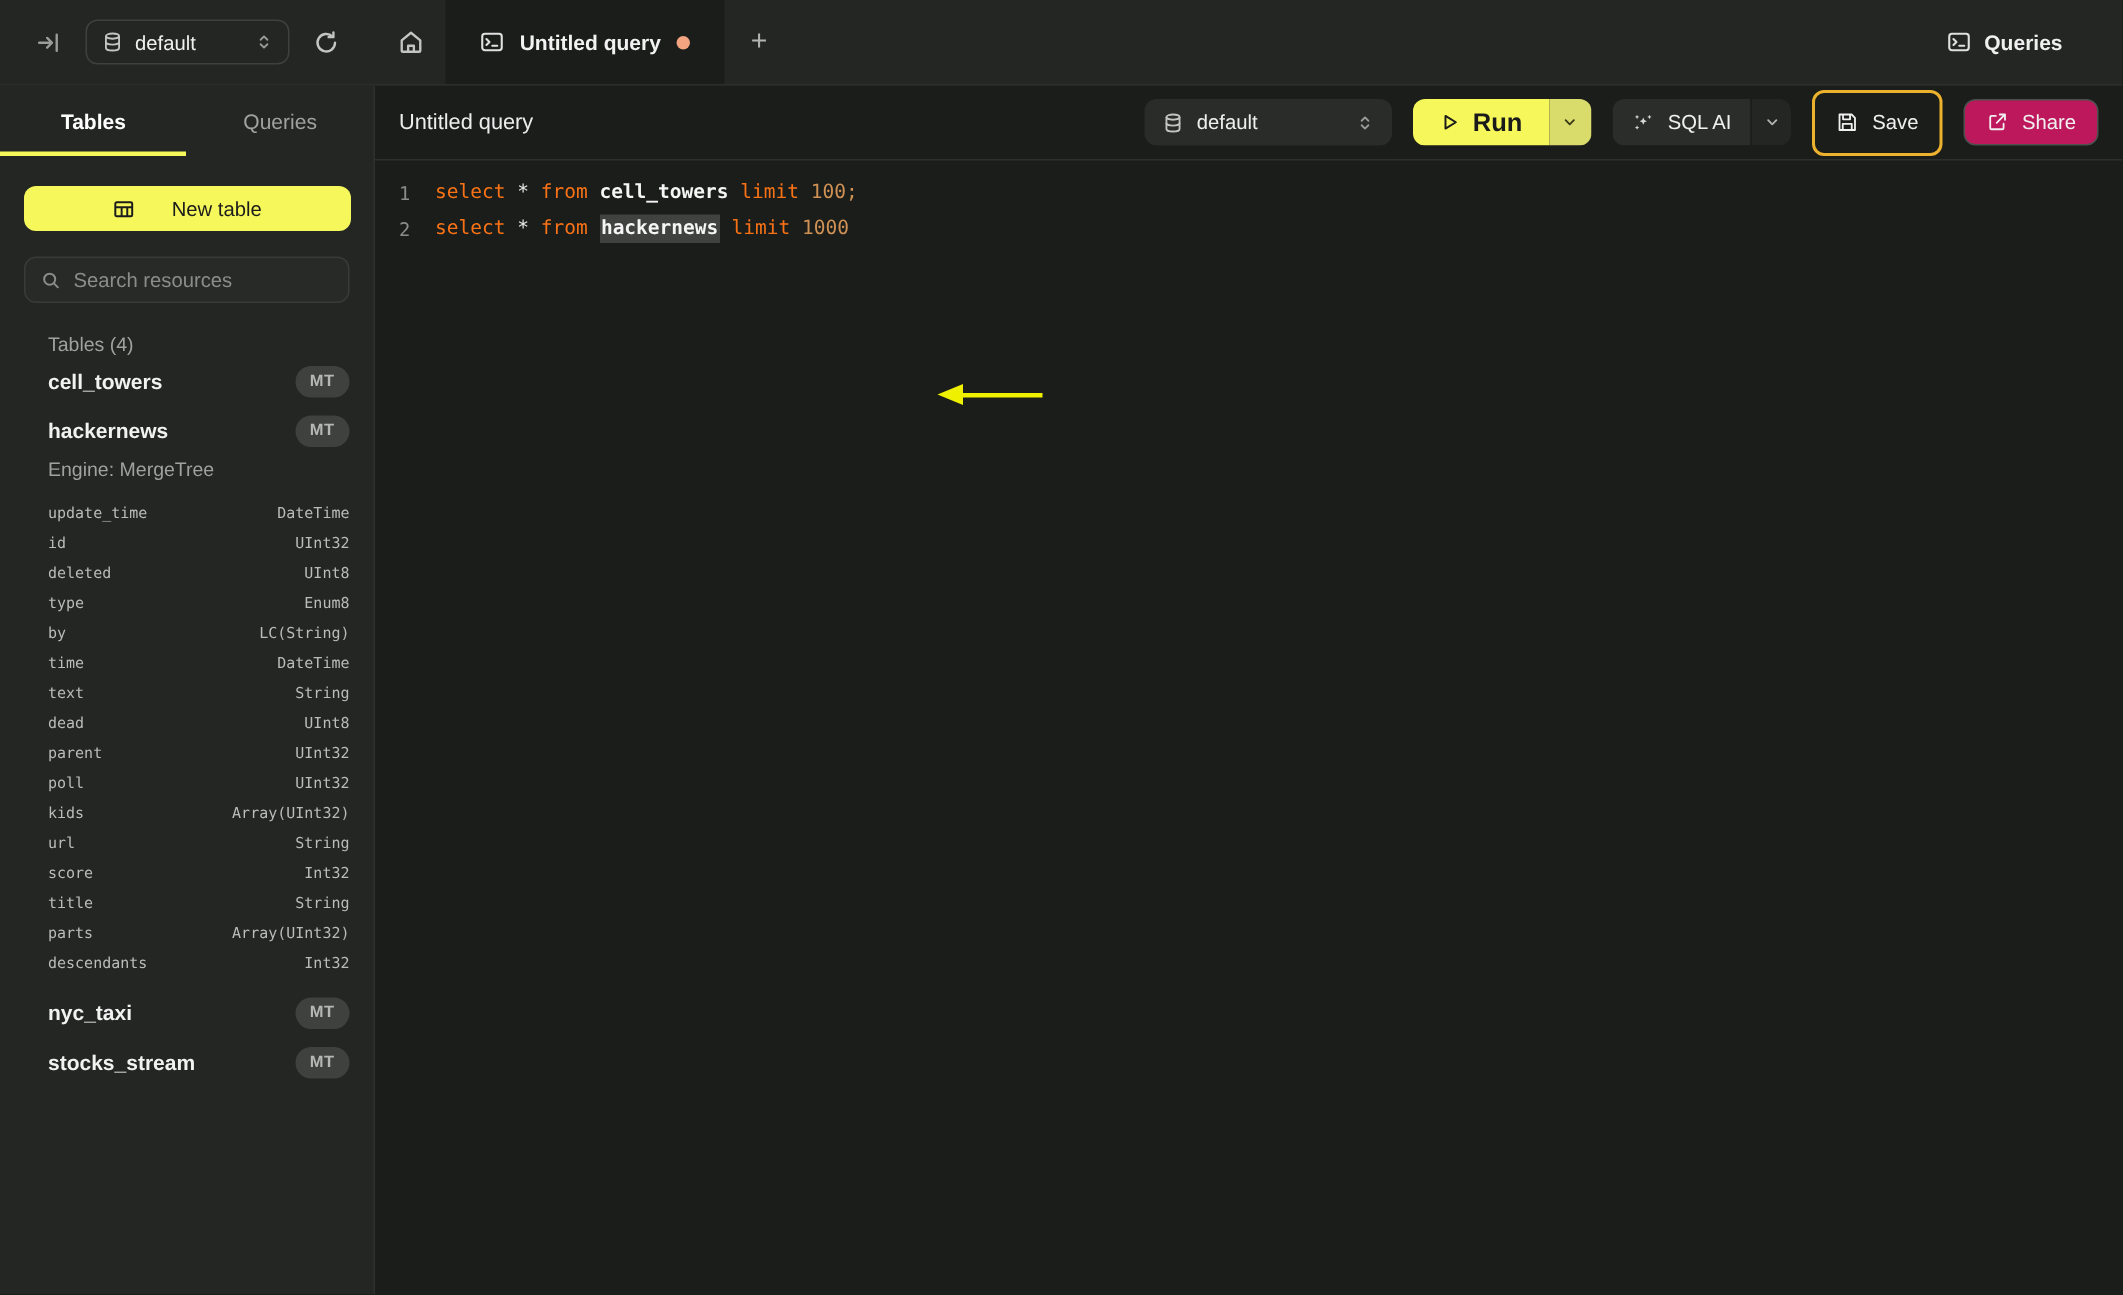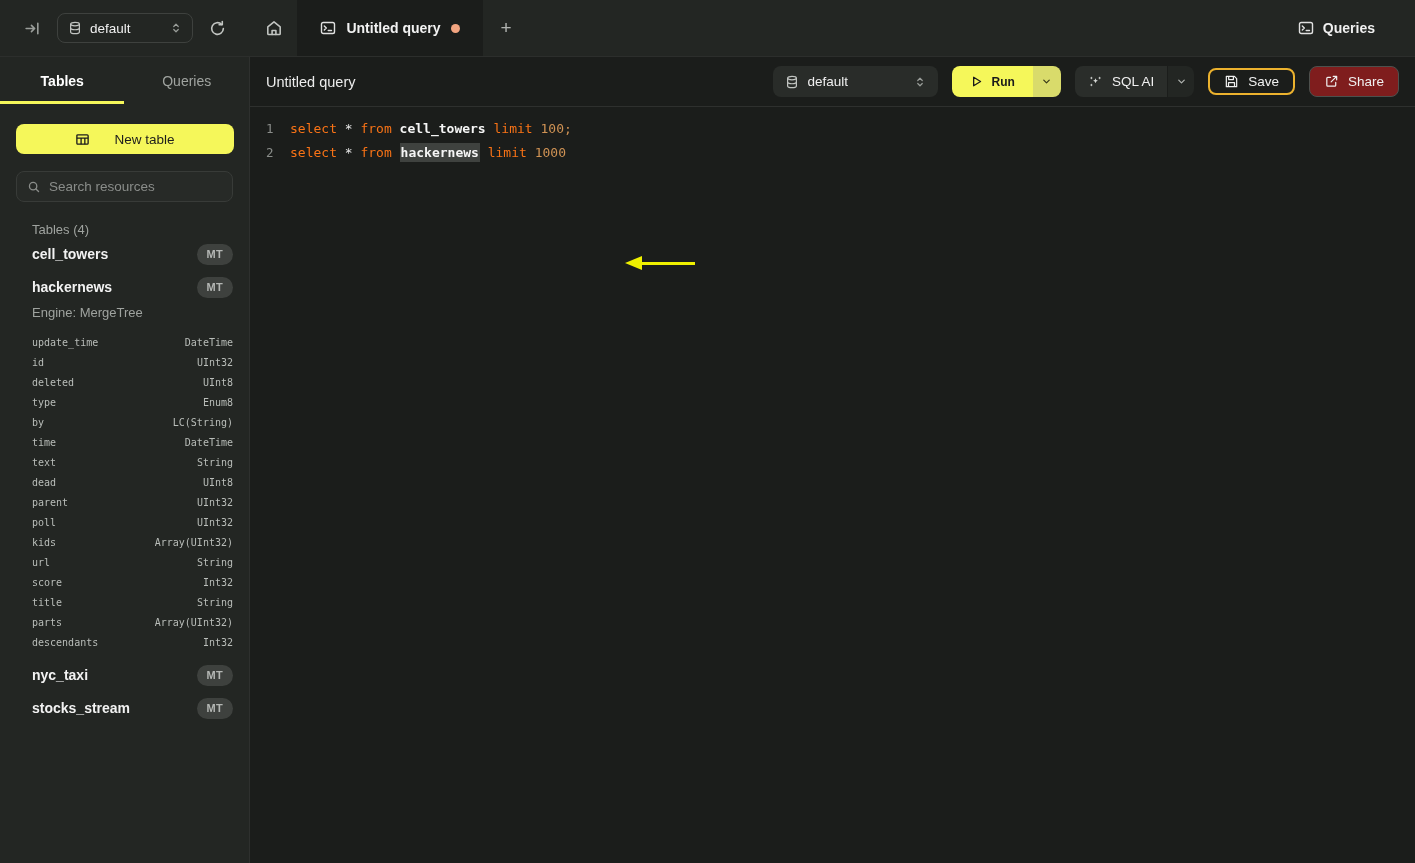--- a/index.html
+++ b/index.html
@@ -113,36 +113,36 @@
   .doc-title { font-size:14.5px; color:#ececec; }
   .toolbar-controls { margin-left:auto; display:flex; align-items:center; gap:14px; }
   .tb-db-select {
     height:31px; width:165px; background:#292c29; border-radius:8px;
     display:flex; align-items:center; padding:0 12px; gap:9px; cursor:pointer;
   }
   .tb-db-select .label { font-size:13.5px; color:#f0f0f0; flex:1; }
   .run-btn { height:31px; border-radius:8px; overflow:hidden; display:flex; cursor:pointer; }
   .run-main {
     background:#f5f75a; display:flex; align-items:center; gap:9px;
-    padding:0 18px; color:#1a1a1a; font-size:12px; font-weight:600;
+    padding:0 18px; color:#1a1a1a; font-size:17px; font-weight:600;
   }
   .run-caret { width:28px; background:#d9db6b; display:flex; align-items:center; justify-content:center; color:#3a3a1a; }
   .sqlai-btn { height:31px; border-radius:8px; overflow:hidden; display:flex; cursor:pointer; }
   .sqlai-main {
     background:#2a2d2a; display:flex; align-items:center; gap:9px;
     padding:0 13px; color:#f0f0f0; font-size:13.5px;
   }
   .sqlai-caret { width:27px; background:#232623; border-left:1px solid #1b1d1b; display:flex; align-items:center; justify-content:center; color:#b0b3b0; }
   .save-btn {
-    height:27px; border:2px solid #ecb22e; border-radius:8px; background:transparent;
+    height:44px; border:2px solid #ecb22e; border-radius:8px; background:transparent;
     display:flex; align-items:center; gap:9px; padding:0 14px;
     color:#f0f0f0; font-size:13.5px; font-weight:500; font-family:inherit; cursor:pointer;
   }
   .share-btn {
-    height:31px; border:1px solid #4d504d; border-radius:8px; background:#7f1d1d;
+    height:31px; border:1px solid #4d504d; border-radius:8px; background:#be185d;
     display:flex; align-items:center; gap:9px; padding:0 14px;
     color:#f0f0f0; font-size:13.5px; font-weight:500; font-family:inherit; cursor:pointer;justify-content:flex-end;
   }
 
   
   .editor { position:relative; padding-top:9px; }
   .code-line { height:24px; display:flex; align-items:center; }
   .line-number {
     width:26px; padding-left:16px; flex-shrink:0;
     font-family:"DejaVu Sans Mono", monospace; font-size:12.5px; color:#8a8d8a;

